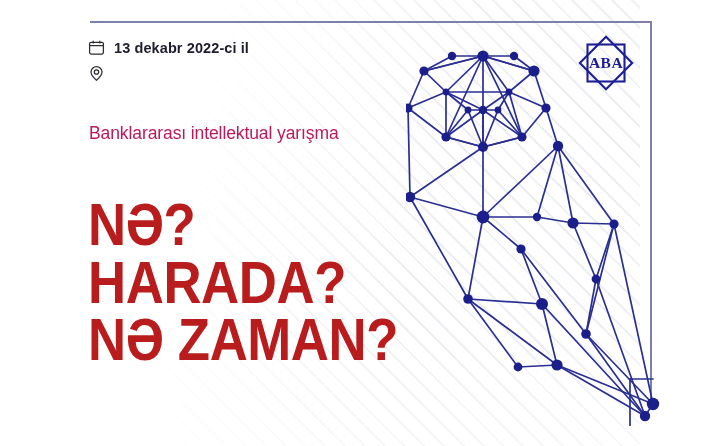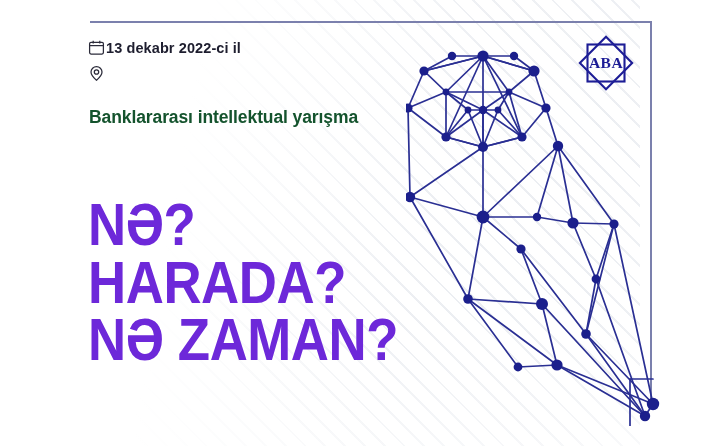--- a/index.html
+++ b/index.html
@@ -66,55 +66,55 @@
     width: 2px; height: 381px;
     background: #7b80ad;
   }
 
   
   .meta {
     position: absolute;
     left: 88px;
     display: flex;
     align-items: center;
-    gap: 1px;
+    gap: 9px;
     color: #1d1d2e;
     font-size: 14.5px;
     font-weight: 600;
     letter-spacing: .1px;
     white-space: nowrap;
   }
   #meta-date { top: 39px; }
   #meta-venue { top: 65px; }
   .meta .glyph {
     width: 17px; height: 17px;
     display: inline-flex;
     align-items: center;
     justify-content: center;
     flex: 0 0 17px;
   }
   .meta svg { display: block; }
 
   
   #subtitle {
     position: absolute;
-    left: 89px; top: 107px;
+    left: 89px; top: 123px;
     font-size: 17.5px;
-    font-weight: 700;
-    color: #14532d;
+    font-weight: 400;
+    color: #be185d;
     letter-spacing: -0.1px;
     white-space: nowrap;
   }
 
   
   #headline {
     position: absolute;
     left: 88px;
     top: 196px;
-    color: #6d28d9;
+    color: #b91c1c;
   }
   #headline .hl {
     font-family: "Liberation Sans Narrow", "Liberation Sans", sans-serif;
     font-weight: 700;
     font-size: 60px;
     line-height: 0.96;
     letter-spacing: -0.5px;
     transform: scaleX(0.88);
     transform-origin: left center;
     white-space: nowrap;

